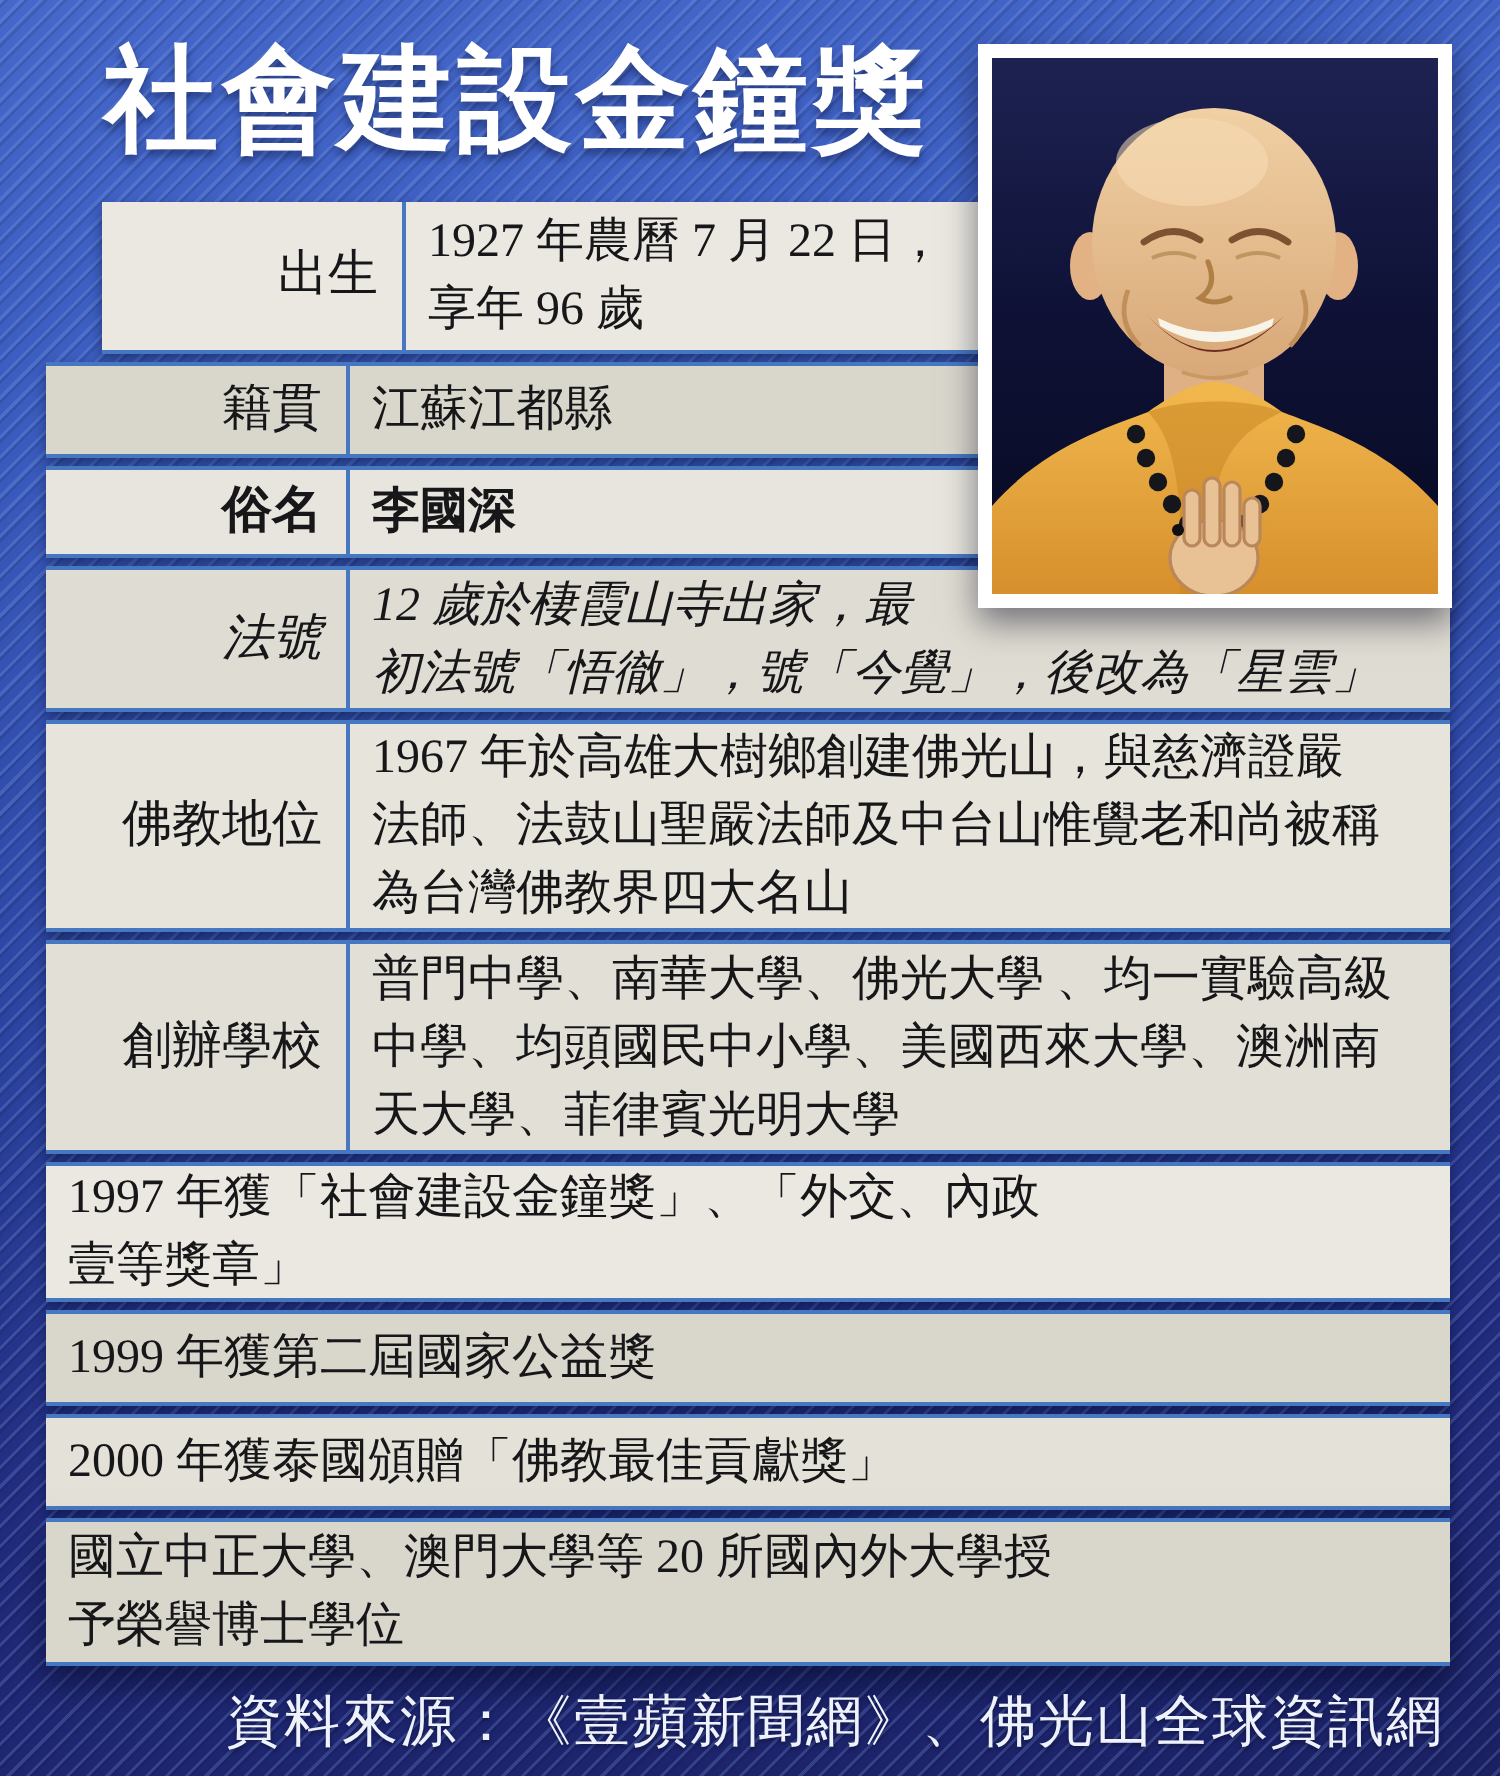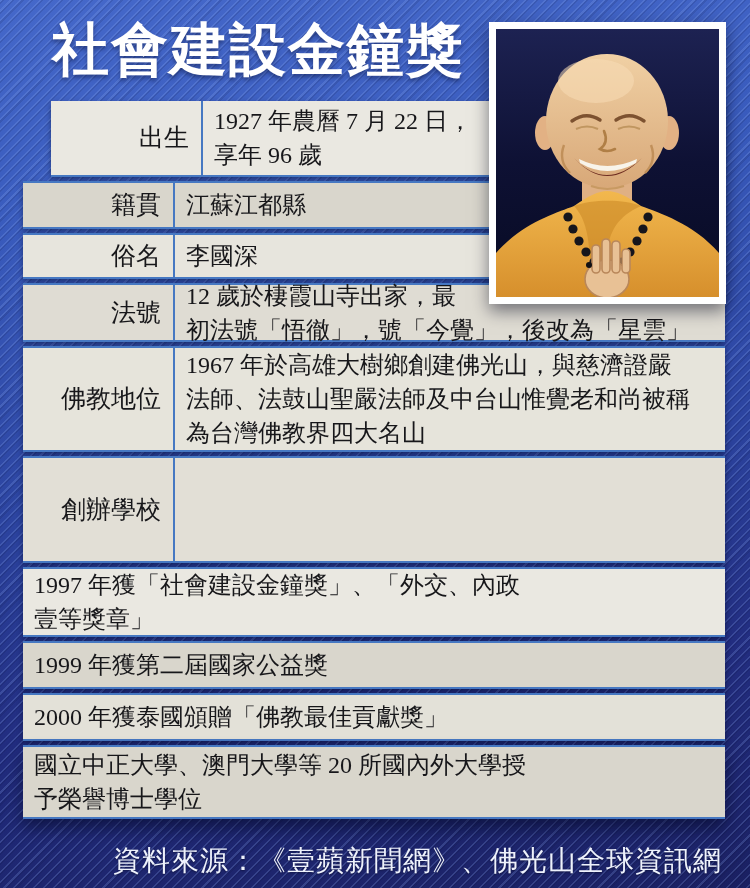--- a/index.html
+++ b/index.html
@@ -40,24 +40,24 @@
     flex:0 0 152px;display:flex;align-items:center;justify-content:flex-end;
     padding-right:12px;border-right:2px solid #4678c2;
     font-size:25px;line-height:32px;
   }
   .value{
     flex:1;display:flex;align-items:center;
     padding:3px 8px 3px 11px;
     font-size:24px;line-height:34px;white-space:pre-line;
   }
   
-  .h76{height:76px;}.h48{height:48px;}.h46{height:46px;}.h73{height:59px;}
+  .h76{height:76px;}.h48{height:48px;}.h46{height:46px;}.h73{height:73px;font-style:italic;}
   .h106{height:106px;}.h107{height:107px;}.hsec{height:252px;margin-bottom:0;}
   
-  .bg1{background:#eae8e1;}.bg2{background:#d9d6cc;}.bg3{background:#e7e5dd;}
+  .bg1{background:#eae8e1;}.bg2{background:#d9d6cc;}.bg3{background:#e7e5dd;font-weight:bold;}
   .bg4{background:#dfdcd3;}.bg5{background:#e6e4db;}.bg6{background:#e2dfd6;}
   .bg7{background:#e3e1d8;}
   
   .section{border:none;box-shadow:none;margin-bottom:0;display:flex;}
   .section .label{
     border-top:2px solid #4678c2;border-bottom:2px solid #4678c2;
     box-shadow:0 9px 16px rgba(4,8,35,.55);
   }
   .subrows{flex:1;display:flex;flex-direction:column;}
   .subrow{
@@ -115,20 +115,23 @@
 
     <div class="row h106 bg5">
       <div class="cell label">佛教地位</div>
       <div class="cell value">1967 年於高雄大樹鄉創建佛光山，與慈濟證嚴
 法師、法鼓山聖嚴法師及中台山惟覺老和尚被稱
 為台灣佛教界四大名山</div>
     </div>
 
     <div class="row h107 bg6">
       <div class="cell label">創辦學校</div>
+      <div class="cell value">普門中學、南華大學、佛光大學 、均一實驗高級
+中學、均頭國民中小學、美國西來大學、澳洲南
+天大學、菲律賓光明大學</div>
     </div>
 
     <div class="row section hsec">
       <div class="subrows">
         <div class="subrow sh70 bg1">
           <div class="cell value">1997 年獲「社會建設金鐘獎」、「外交、內政
 壹等獎章」</div>
         </div>
         <div class="subrow sh48 bg2">
           <div class="cell value">1999 年獲第二屆國家公益獎</div>

